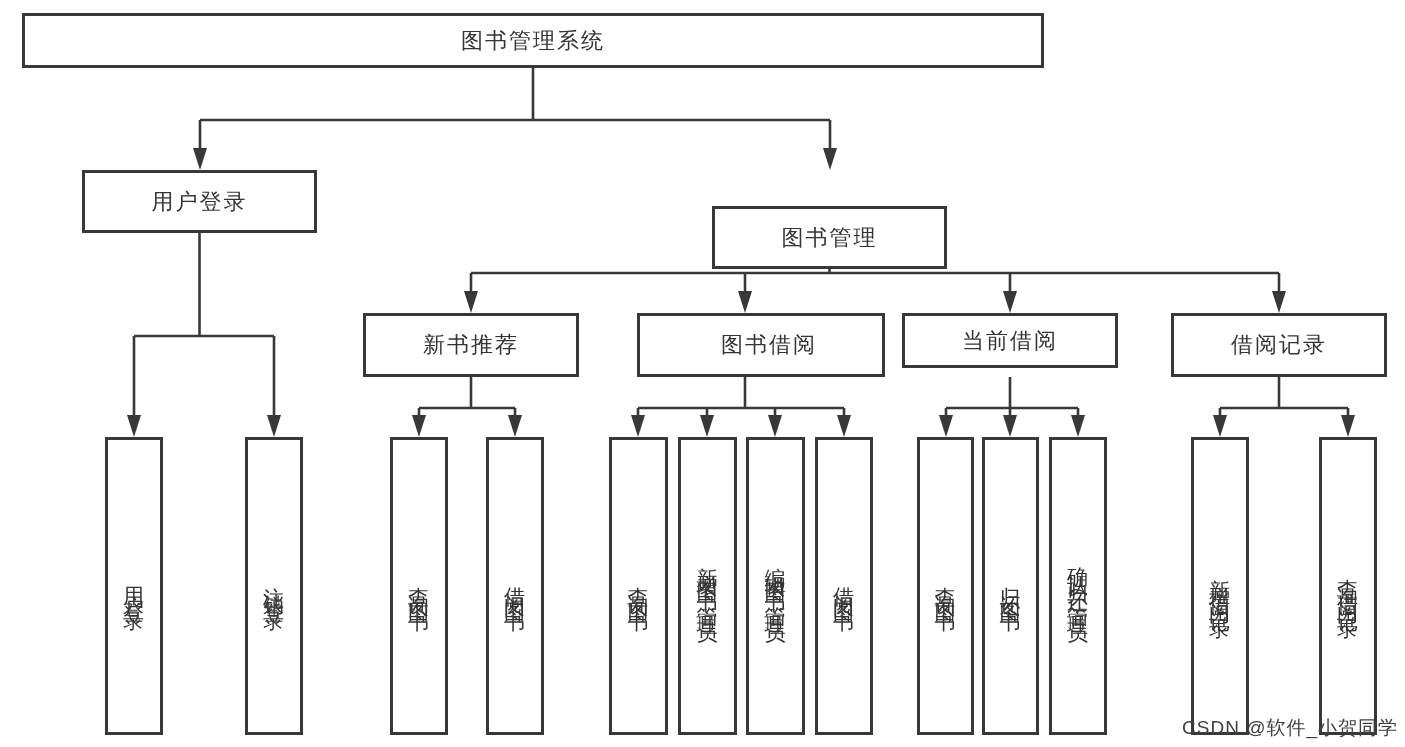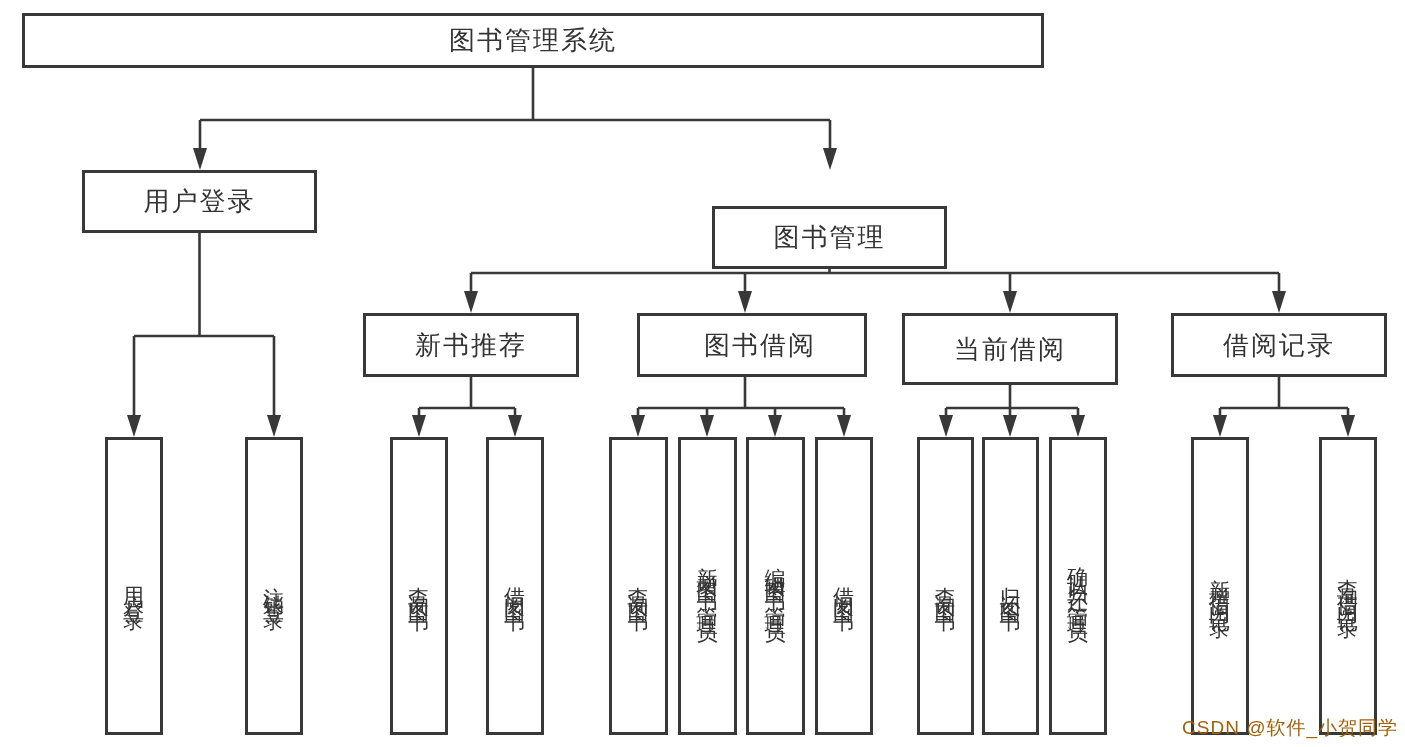--- a/index.html
+++ b/index.html
@@ -18,39 +18,39 @@
   }
   .node {
     position: absolute;
     border: 3px solid #383838;
     background: #ffffff;
     display: flex;
     align-items: center;
     justify-content: center;
   }
   .h-label {
-    font-size: 26px;
+    font-size: 22px;
     letter-spacing: 2px;
     white-space: nowrap;
   }
   .v-label {
     writing-mode: vertical-rl;
     text-orientation: mixed;
     font-size: 21px;
     letter-spacing: 8px;
     line-height: 1.1;
     white-space: nowrap;
   }
   .watermark {
     position: absolute;
     right: 7px;
     bottom: 6px;
     font-size: 19px;
     letter-spacing: 1px;
-    color: #a16207;
+    color: #404040;
     z-index: 5;
   }
 </style>
 </head>
 <body>
 
 <svg class="connector-layer" width="1405" height="747" viewBox="0 0 1405 747">
   <g stroke="#383838" stroke-width="2.6" fill="none">
 
     <path d="M533 68 V120 M200 120 H830 M200 120 V150 M830 120 V150"></path>
@@ -97,24 +97,24 @@
 <div class="node" style="left:82px; top:170px; width:235px; height:63px;">
   <span class="h-label">用户登录</span>
 </div>
 <div class="node" style="left:712px; top:170px; width:235px; height:63px;margin-top:36px;">
   <span class="h-label">图书管理</span>
 </div>
 
 <div class="node" style="left:363px; top:313px; width:216px; height:64px;font-family:Liberation Serif, serif;">
   <span class="h-label">新书推荐</span>
 </div>
-<div class="node" style="left:637px; top:313px; width:230px; height:64px;padding-left:16px;">
+<div class="node" style="left:637px; top:313px; width:248px; height:64px;padding-left:16px;">
   <span class="h-label">图书借阅</span>
 </div>
-<div class="node" style="left:902px; top:313px; width:216px; height:72px;">
+<div class="node" style="left:902px; top:313px; width:216px; height:55px;">
   <span class="h-label">当前借阅</span>
 </div>
 <div class="node" style="left:1171px; top:313px; width:216px; height:64px;">
   <span class="h-label">借阅记录</span>
 </div>
 
 <div class="node" style="left:105px; top:437px; width:58px; height:298px;">
   <span class="v-label">用户登录</span>
 </div>
 <div class="node" style="left:245px; top:437px; width:58px; height:298px;">

